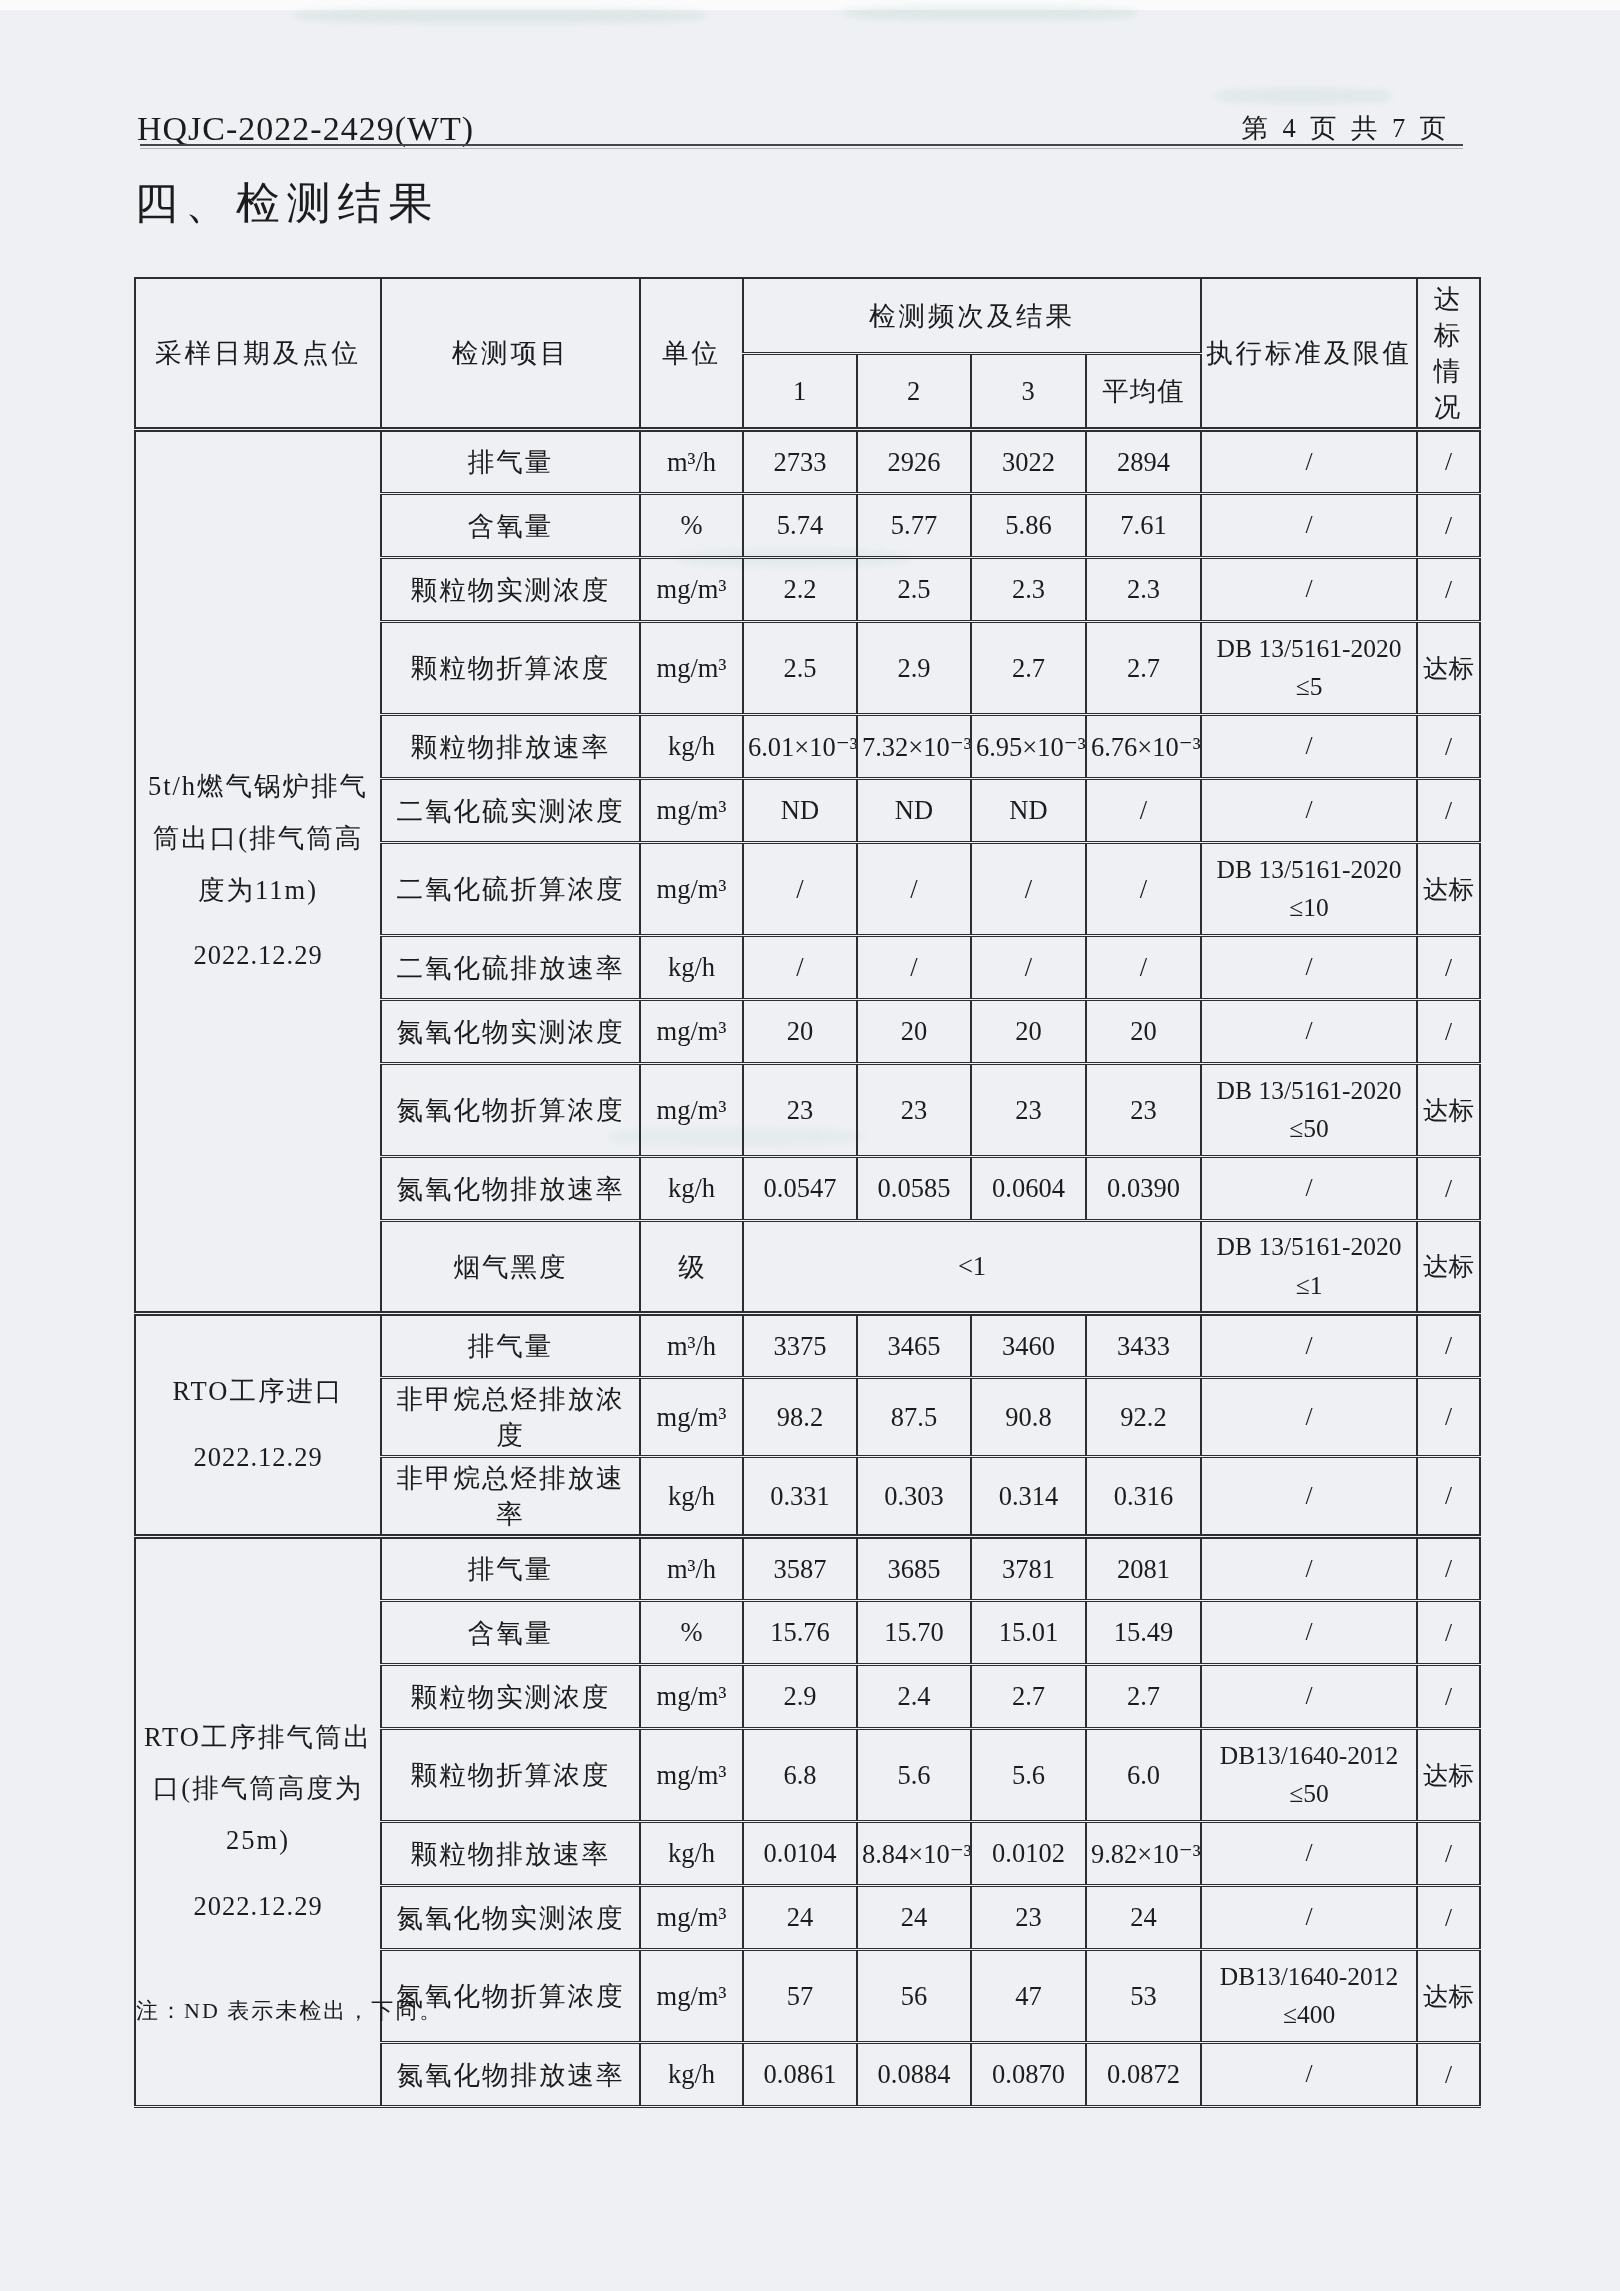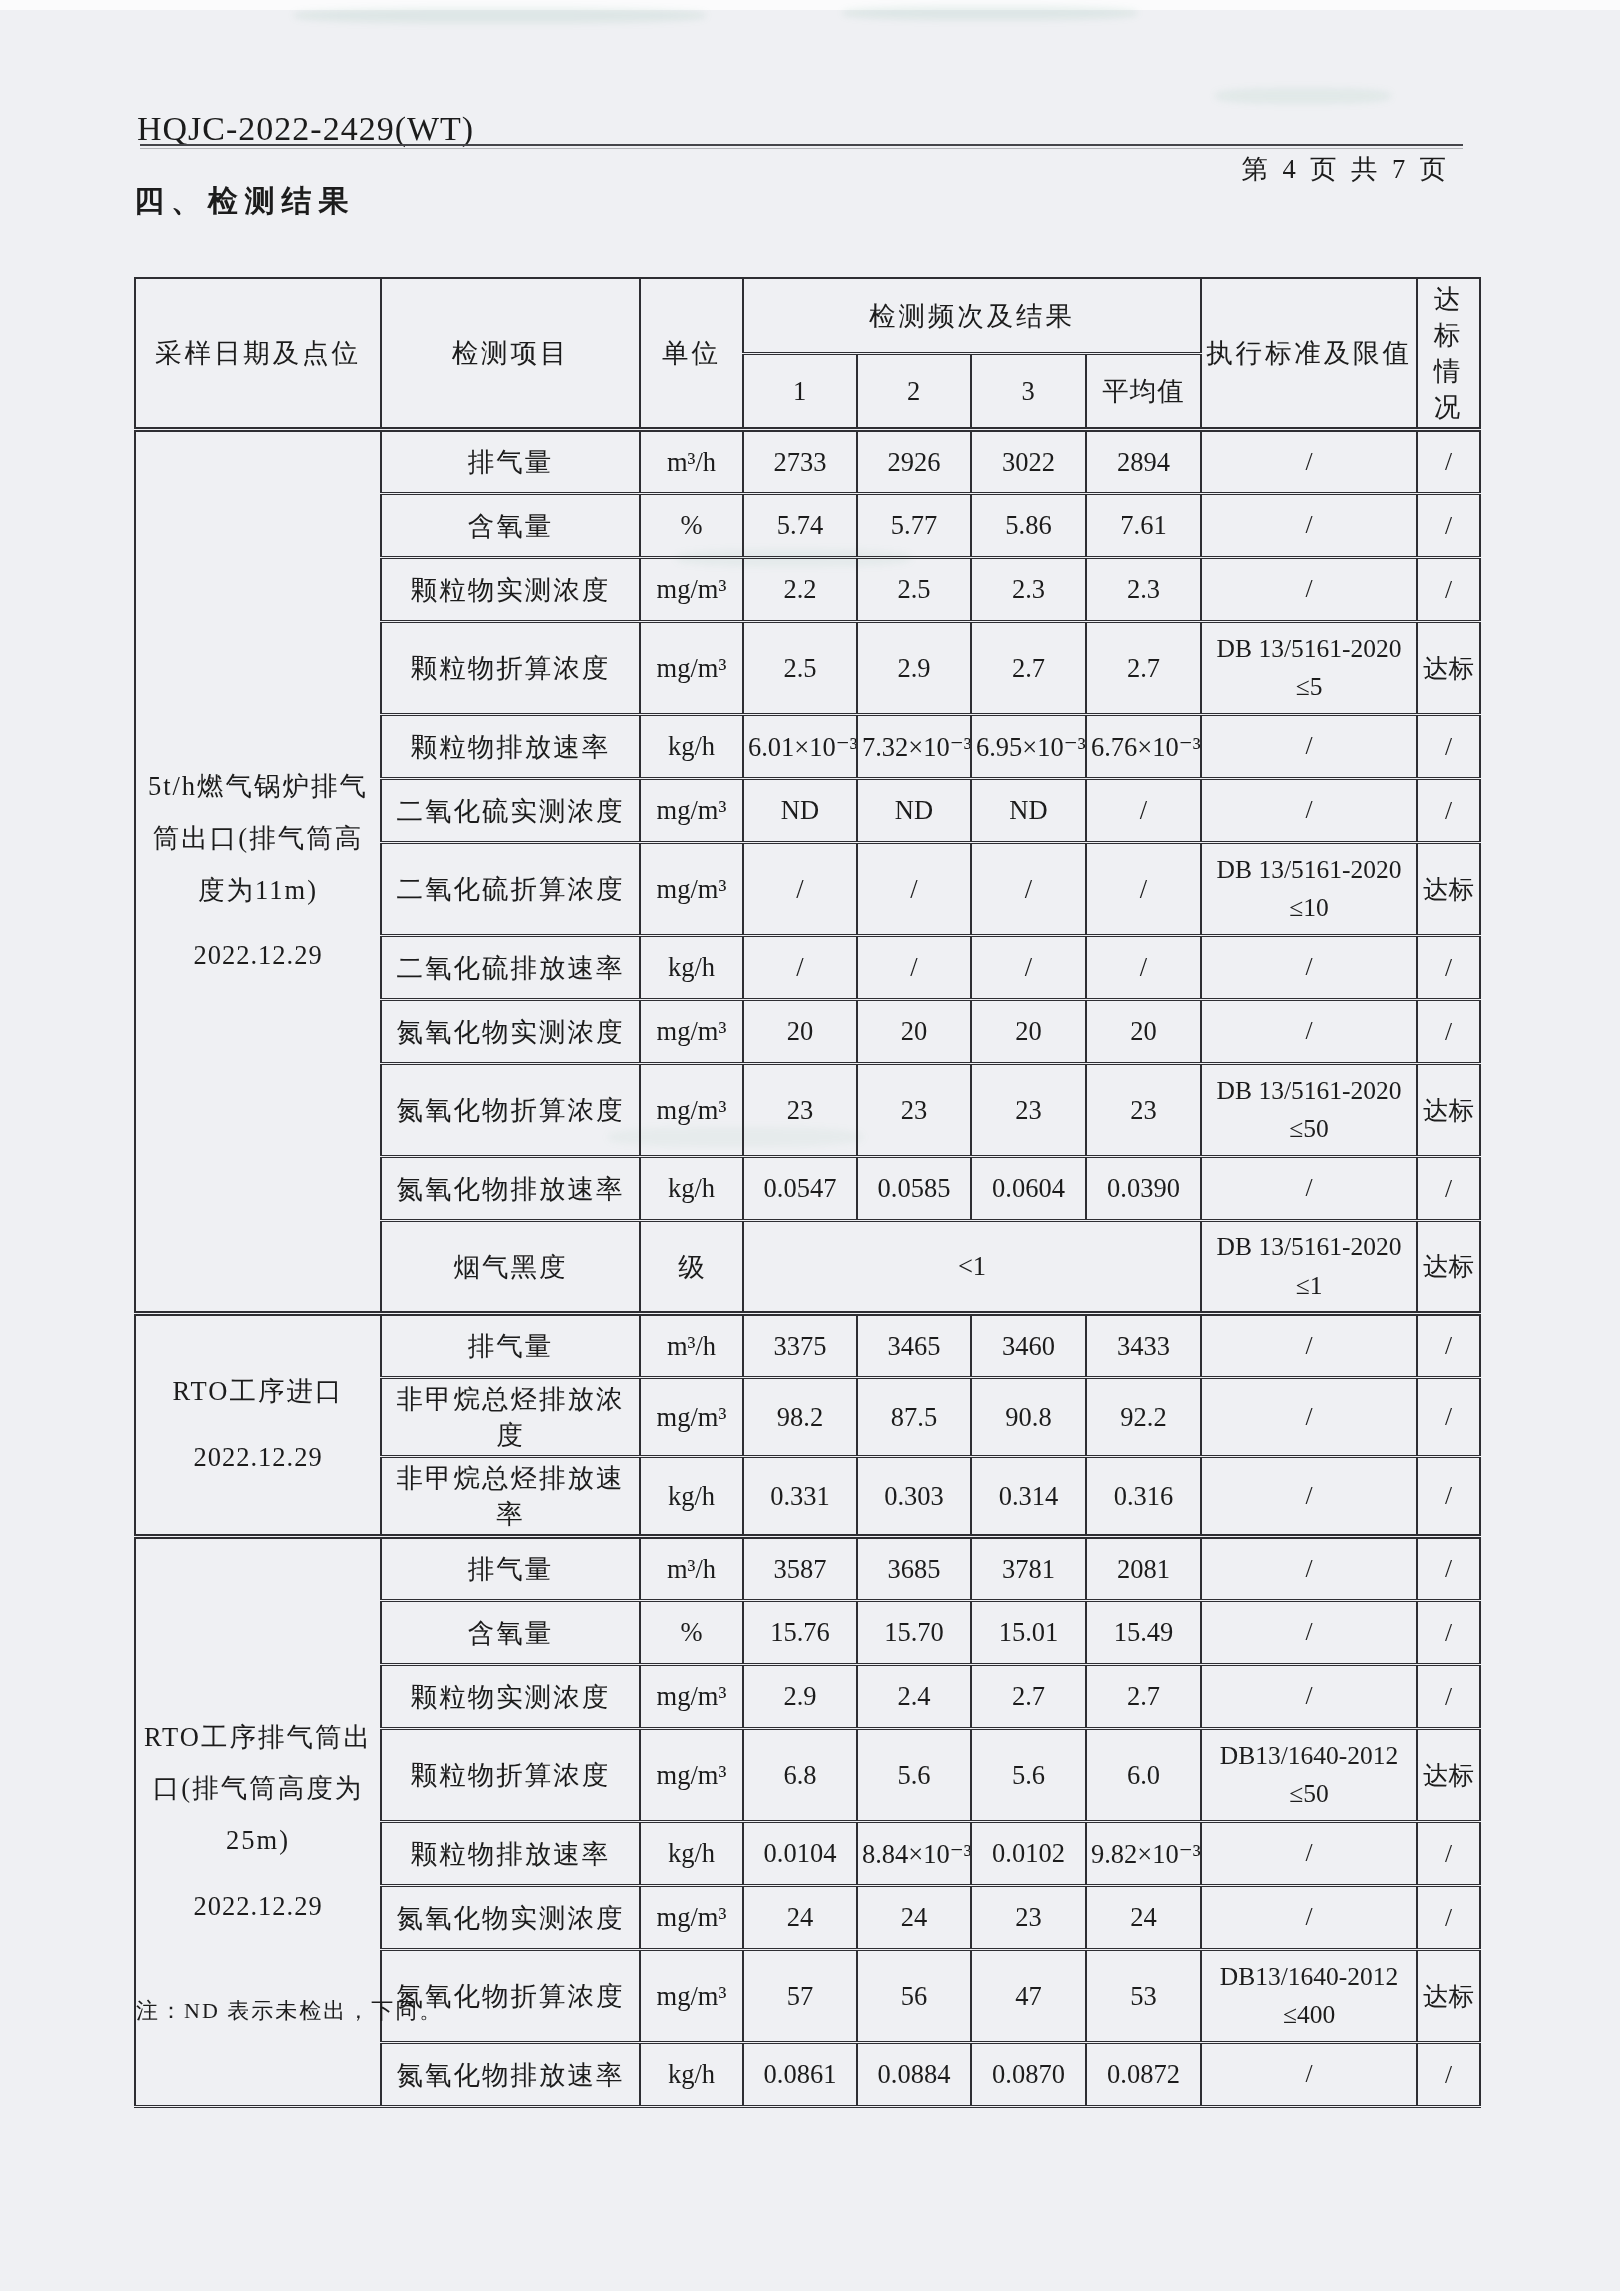--- a/index.html
+++ b/index.html
@@ -17,25 +17,25 @@
   }
   
   .bleed{position:absolute;border-radius:40%;background:rgba(70,150,120,.10);filter:blur(3.9px);}
   .b1{left:294px;top:7.8px;width:412px;height:15.7px;}
   .b2{left:843px;top:5.9px;width:294px;height:13.7px;}
   .b3{left:1215px;top:88px;width:176px;height:15.7px;background:rgba(70,150,120,.08);}
   .b4{left:676px;top:549px;width:235px;height:17.6px;background:rgba(70,150,120,.06);}
   .b5{left:608px;top:1127px;width:255px;height:19.6px;background:rgba(70,150,120,.05);}
 
   .hdr-left{position:absolute;left:137px;top:110px;font-size:34px;letter-spacing:1px;}
-  .hdr-right{position:absolute;right:170px;top:110px;font-size:26.5px;letter-spacing:3.9px;margin-top:41px;}
+  .hdr-right{position:absolute;right:170px;top:110px;font-size:26.5px;letter-spacing:3.9px;}
   .hdr-rule{position:absolute;left:140px;top:144px;width:1323px;height:2px;background:#45454a;}
   .hdr-rule::after{content:"";position:absolute;left:0;top:3.9px;width:100%;height:1px;background:rgba(69,69,74,.35);}
 
-  .doc-title{position:absolute;left:134px;top:181px;font-size:30px;font-weight:bold;letter-spacing:6.9px;}
+  .doc-title{position:absolute;left:134px;top:174px;font-size:44px;font-weight:normal;letter-spacing:6.9px;}
   .doc-subtitle{position:absolute;left:147px;top:240px;font-size:32px;font-weight:bold;letter-spacing:2.9px;}
 
   table.results{
     position:absolute;left:134px;top:277px;width:1343px;
     border-collapse:collapse;table-layout:fixed;
     font-size:26.5px;
   }
   table.results th,table.results td{
     border-left:2px solid #2e2e32;border-right:2px solid #2e2e32;
     border-top:3.9px double #2e2e32;border-bottom:3.9px double #2e2e32;

